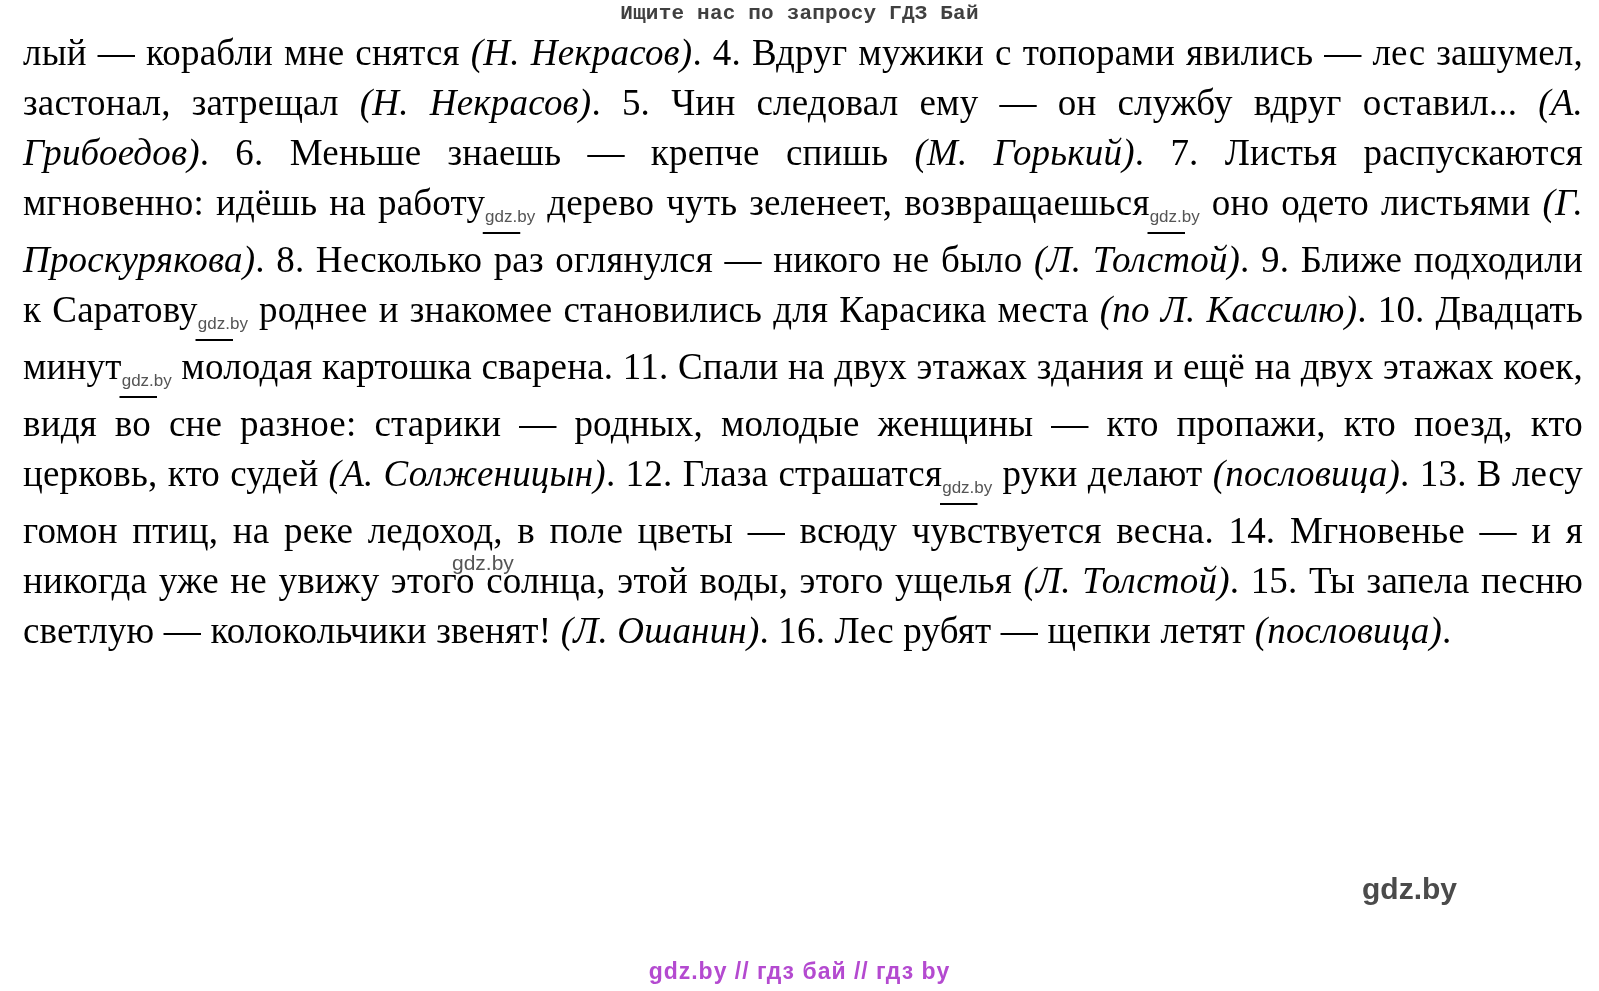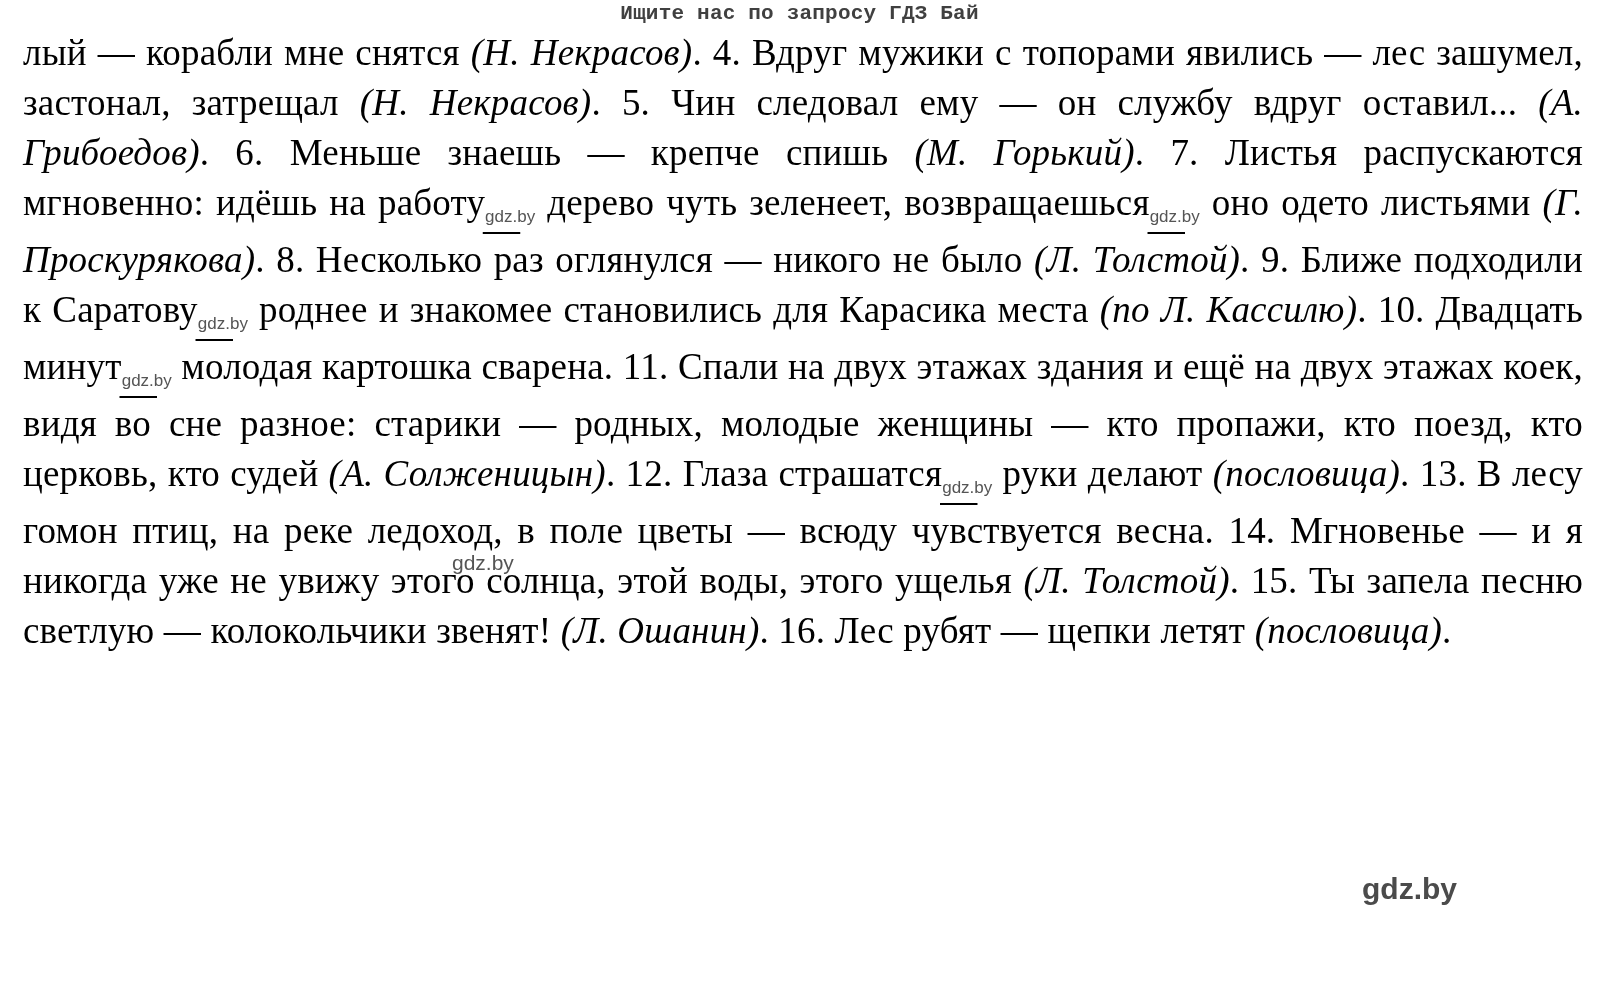--- a/index.html
+++ b/index.html
@@ -103,14 +103,15 @@
 
 <div class="page">
 
   <div class="top-banner">Ищите нас по запросу ГДЗ Бай</div>
 
   <div class="body-text" id="body-text">лый — корабли мне снятся <i>(Н. Некрасов)</i>. 4. Вдруг мужики с топорами явились — лес зашумел, застонал, затрещал <i>(Н. Некрасов)</i>. 5. Чин следовал ему — он службу вдруг оставил... <i>(А. Грибоедов)</i>. 6. Меньше знаешь — крепче спишь <i>(М. Горький)</i>. 7. Листья распускаются мгновенно: идёшь на работу<span class="wm"><span class="wm-over"><span class="wm-dash">—</span></span>gdz.by</span> дерево чуть зеленеет, возвращаешься<span class="wm"><span class="wm-over"><span class="wm-dash">—</span></span>gdz.by</span> оно одето листьями <i>(Г. Проскурякова)</i>. 8. Несколько раз оглянулся — никого не было <i>(Л. Толстой)</i>. 9. Ближе подходили к Саратову<span class="wm"><span class="wm-over"><span class="wm-dash">—</span></span>gdz.by</span> роднее и знакомее становились для Карасика места <i>(по Л. Кассилю)</i>. 10. Двадцать минут<span class="wm"><span class="wm-over"><span class="wm-dash">—</span></span>gdz.by</span> молодая картошка сварена. 11. Спали на двух этажах здания и ещё на двух этажах коек, видя во сне разное: старики — родных, молодые женщины — кто пропажи, кто поезд, кто церковь, кто судей <i>(А. Солженицын)</i>. 12. Глаза страшатся<span class="wm"><span class="wm-over"><span class="wm-dash">—</span></span>gdz.by</span> руки делают <i>(пословица)</i>. 13. В лесу гомон птиц, на реке ледоход, в поле цветы — всюду чувствуется весна. 14. Мгновенье — и я никогда уже не увижу этого солнца, этой воды, этого ущелья <i>(Л. Толстой)</i>. 15. Ты запела песню светлую — колокольчики звенят! <i>(Л. Ошанин)</i>. 16. Лес рубят — щепки летят <i>(пословица)</i>.</div>
 
   <div class="wm-line1">gdz.by</div>
   <div class="wm-big">gdz.by</div>
 
+  <div class="bottom-banner">gdz.by  //  гдз бай  //  гдз by</div>
 
 </div>
 
 </body></html>

